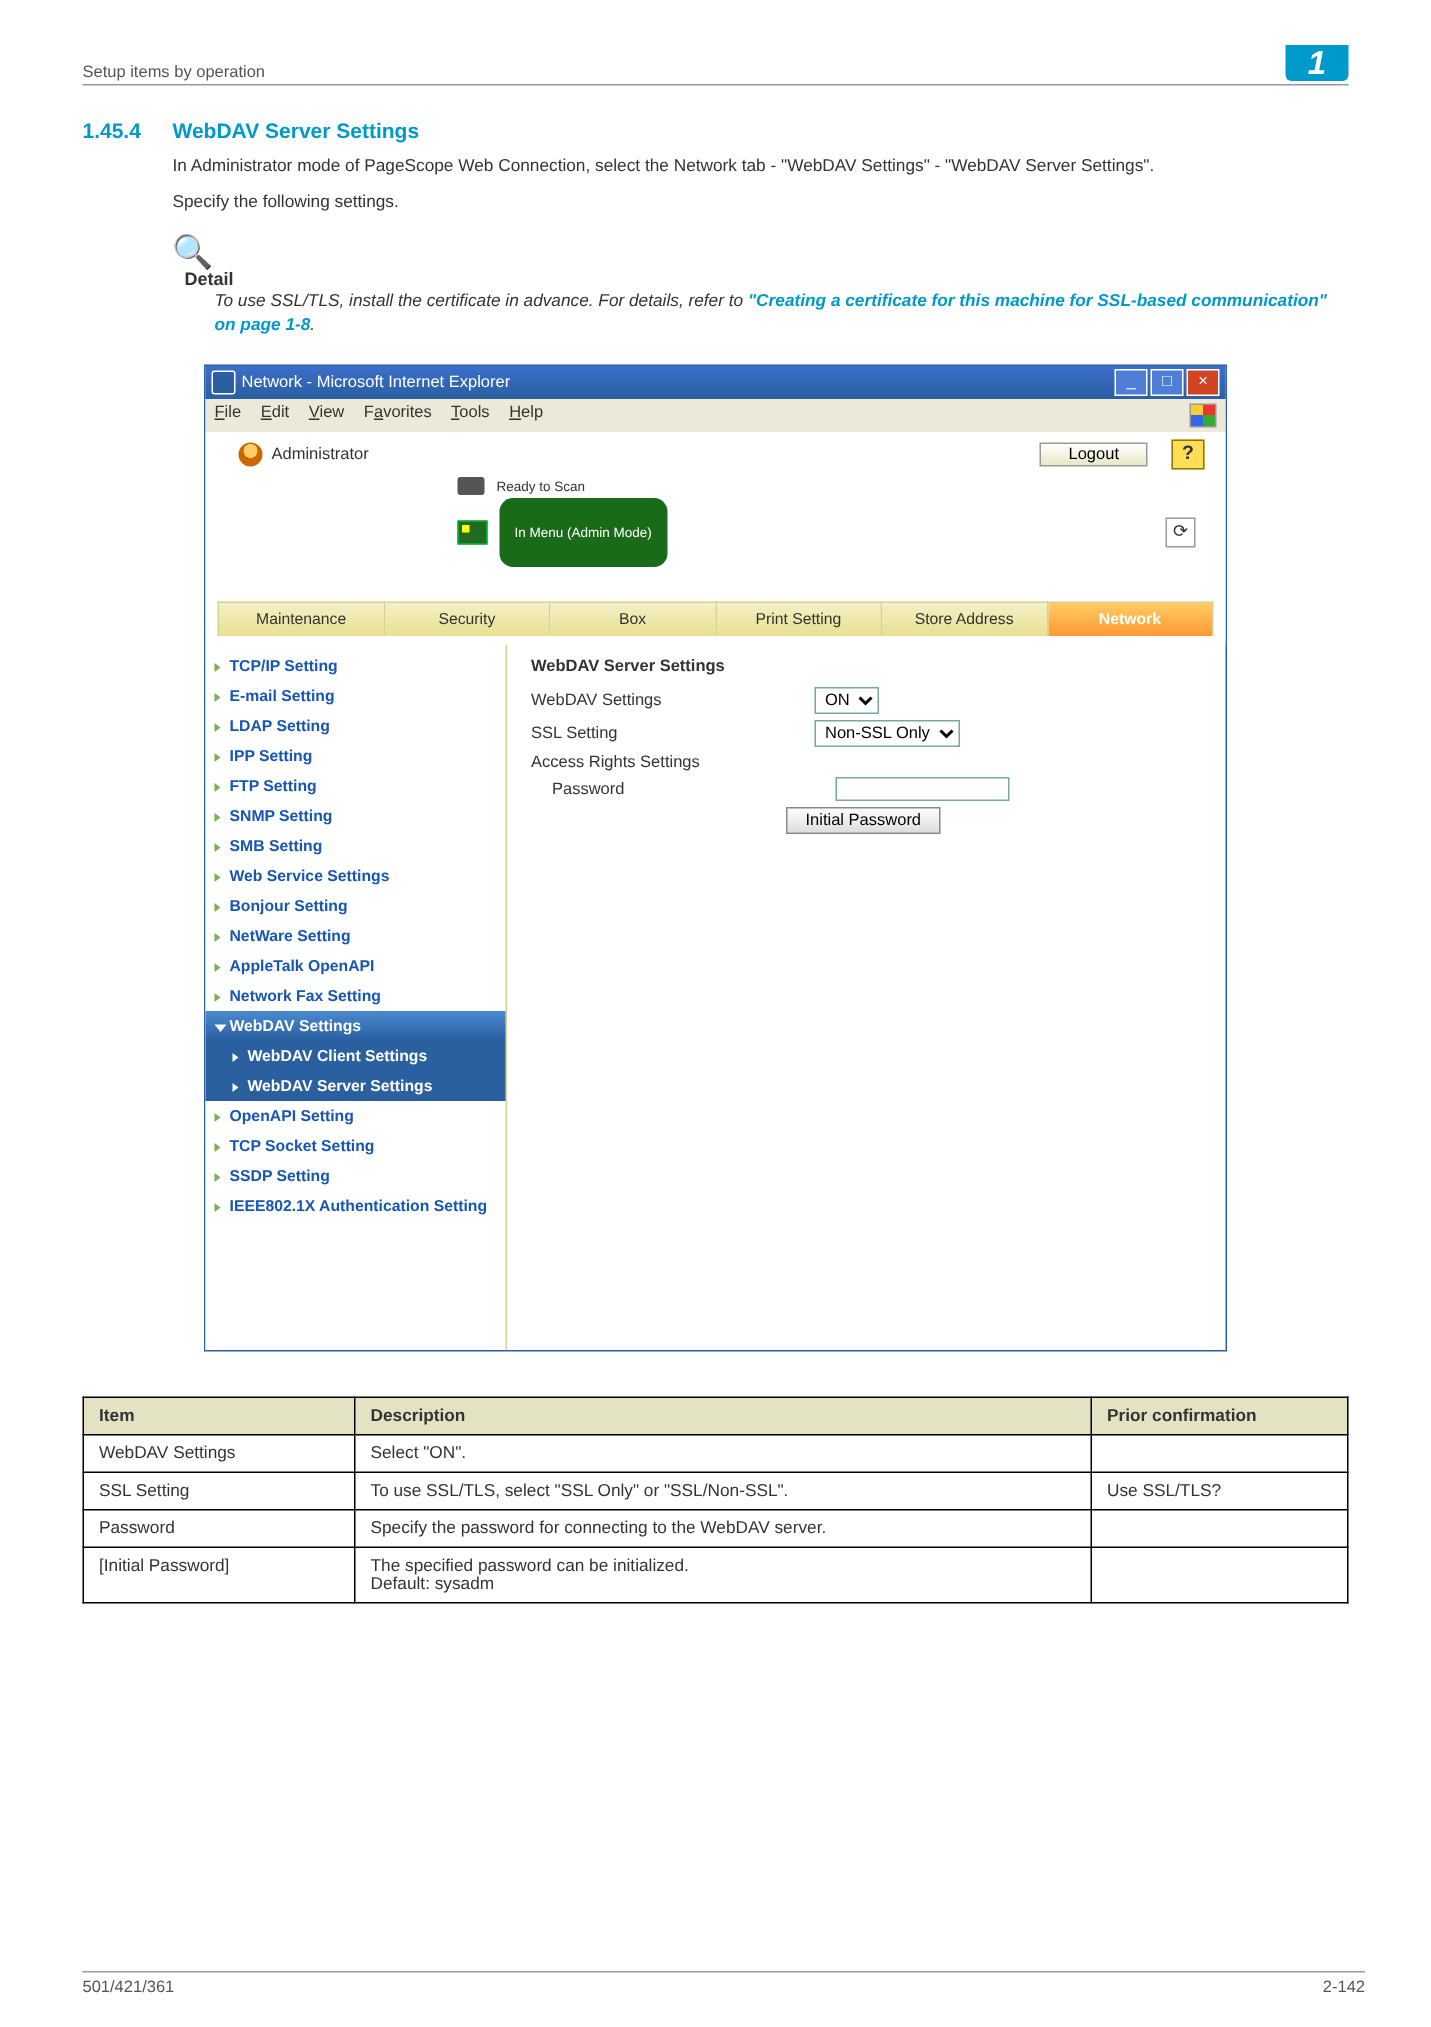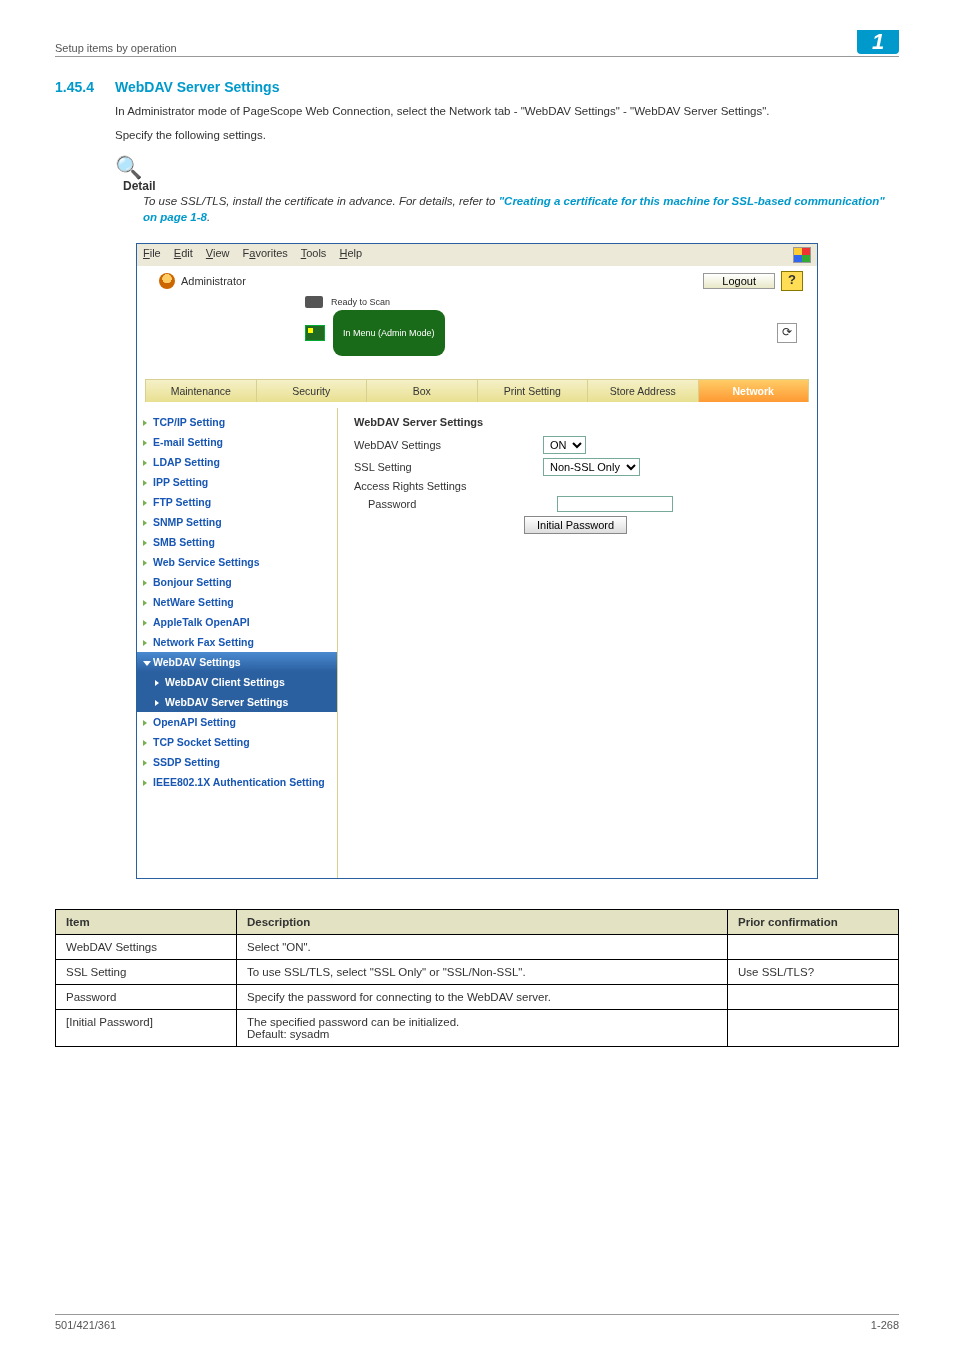--- a/index.html
+++ b/index.html
@@ -149,21 +149,21 @@
       justify-content:space-between;
       align-items:center;
       padding: 1px 6px 4px 14px;
     }
     .admin-left {display:flex;align-items:center;gap:6px;}
     .admin-icon {
       width:16px;height:16px;
       background: radial-gradient(circle at 50% 35%, #fc6 35%, #c60 36%);
       border-radius:50%;
     }
-    .logout-group {display:flex;align-items:center;gap:6px;}
+    .logout-group {display:flex;align-items:center;gap:16px;}
     .logout-btn {
       background: linear-gradient(#fff,#e8e8c8);
       border:1px solid #999;
       padding:1px 18px;
       font-size:11px;
     }
     .help-btn {
       width:20px;height:18px;
       background:#ffdd55;
       border:1px solid #887700;
@@ -323,21 +323,21 @@
       border:1px solid #000;
       vertical-align:top;
     }
     .col-item {width:160px;}
     .col-prior {width:150px;}
 
     .footer {
       position:absolute;
       bottom:20px;
       left:55px;
-      right:55px;
+      right:44px;
       border-top:1px solid #999;
       display:flex;
       justify-content:space-between;
       padding-top:4px;
       font-size:11px;
       color:#555;
     }
   </style>
 </head>
 <body>
@@ -360,20 +360,31 @@
     <div>
       <span class="magnify">🔍</span>
     </div>
     <div class="detail-label">Detail</div>
     <div class="detail-text">
       <span>To use SSL/TLS, install the certificate in advance. For details, refer to </span><span class="detail-link">"Creating a certificate for this machine for SSL-based communication" on page 1-8</span><span>.</span>
     </div>
   </div>
 
   <div class="browser-window">
+    <div class="title-bar">
+      <span class="win-title">
+        <span class="win-ie-icon"></span>
+        <span>Network - Microsoft Internet Explorer</span>
+      </span>
+      <span class="win-controls">
+        <span class="win-btn">_</span>
+        <span class="win-btn">□</span>
+        <span class="win-btn close">×</span>
+      </span>
+    </div>
     <div class="menu-bar">
       <span class="menus">
         <span><u>F</u>ile</span>
         <span><u>E</u>dit</span>
         <span><u>V</u>iew</span>
         <span>F<u>a</u>vorites</span>
         <span><u>T</u>ools</span>
         <span><u>H</u>elp</span>
       </span>
       <span class="winflag"></span>
@@ -484,15 +495,15 @@
         <td>[Initial Password]</td>
         <td style="white-space:pre-line;">The specified password can be initialized.
 Default: sysadm</td>
         <td></td>
       </tr>
     </tbody>
   </table>
 
   <div class="footer">
     <span>501/421/361</span>
-    <span>1-268</span>
+    <span>2-142</span>
   </div>
 </div>
 
 </body></html>

